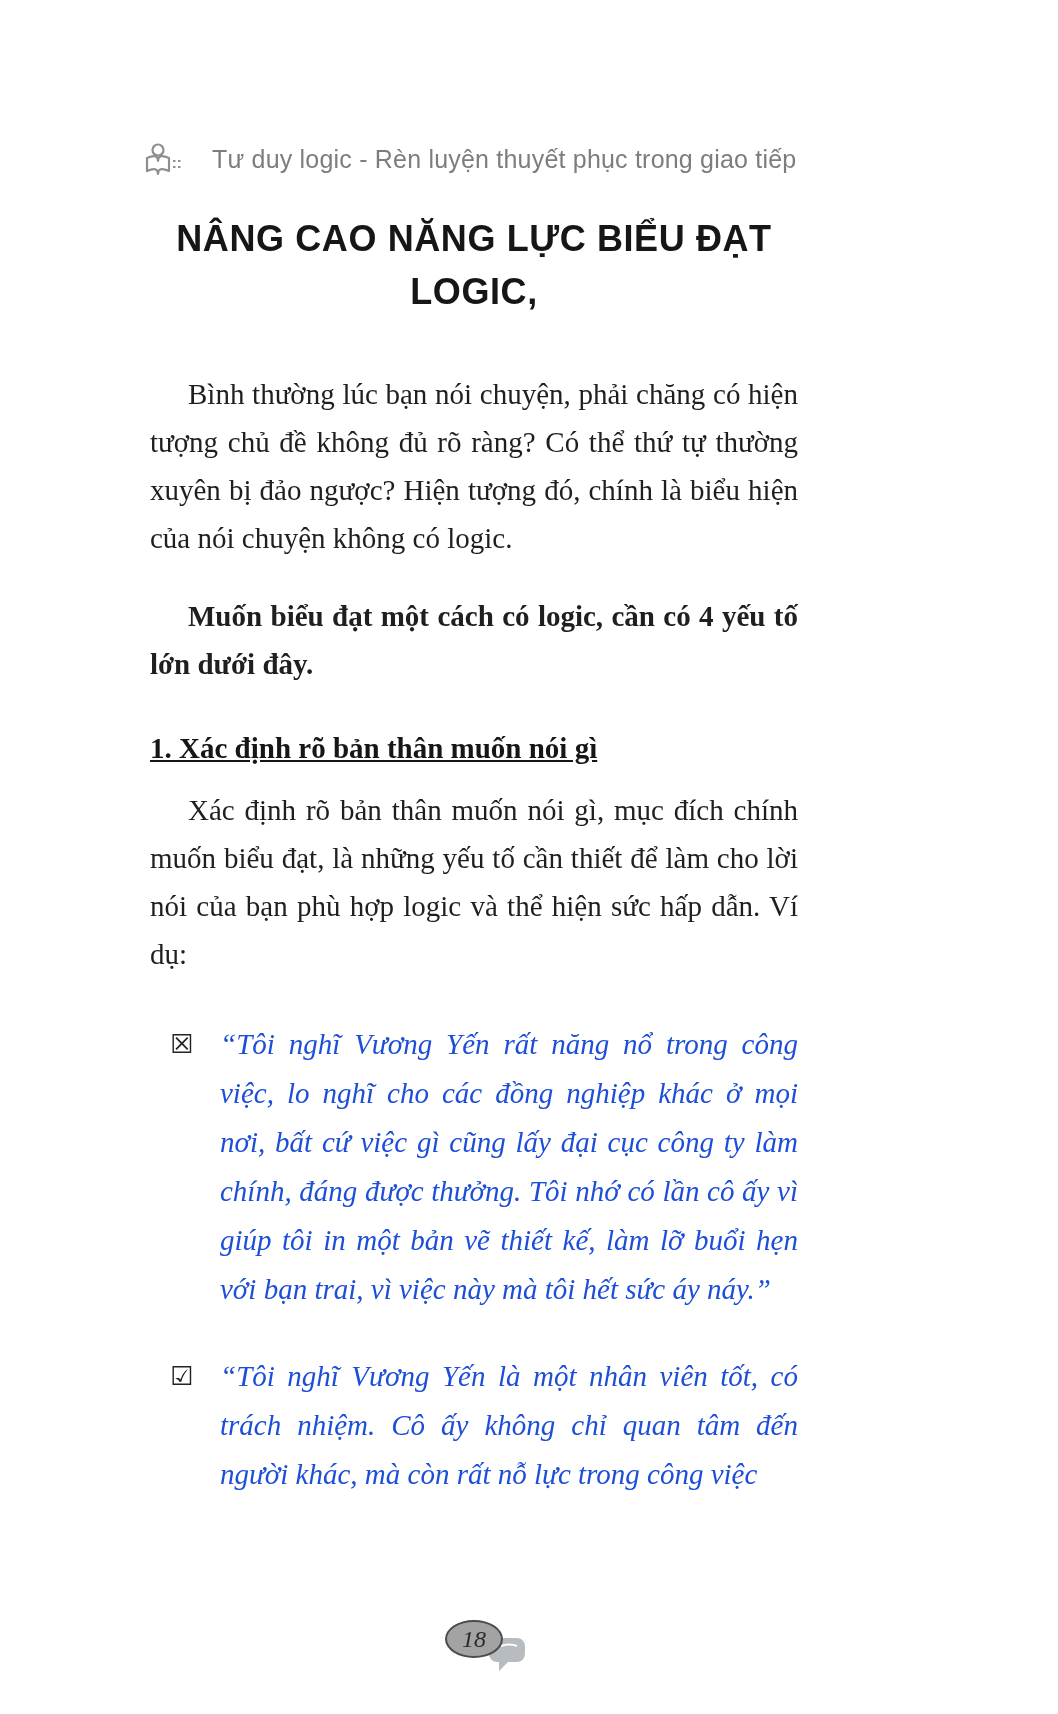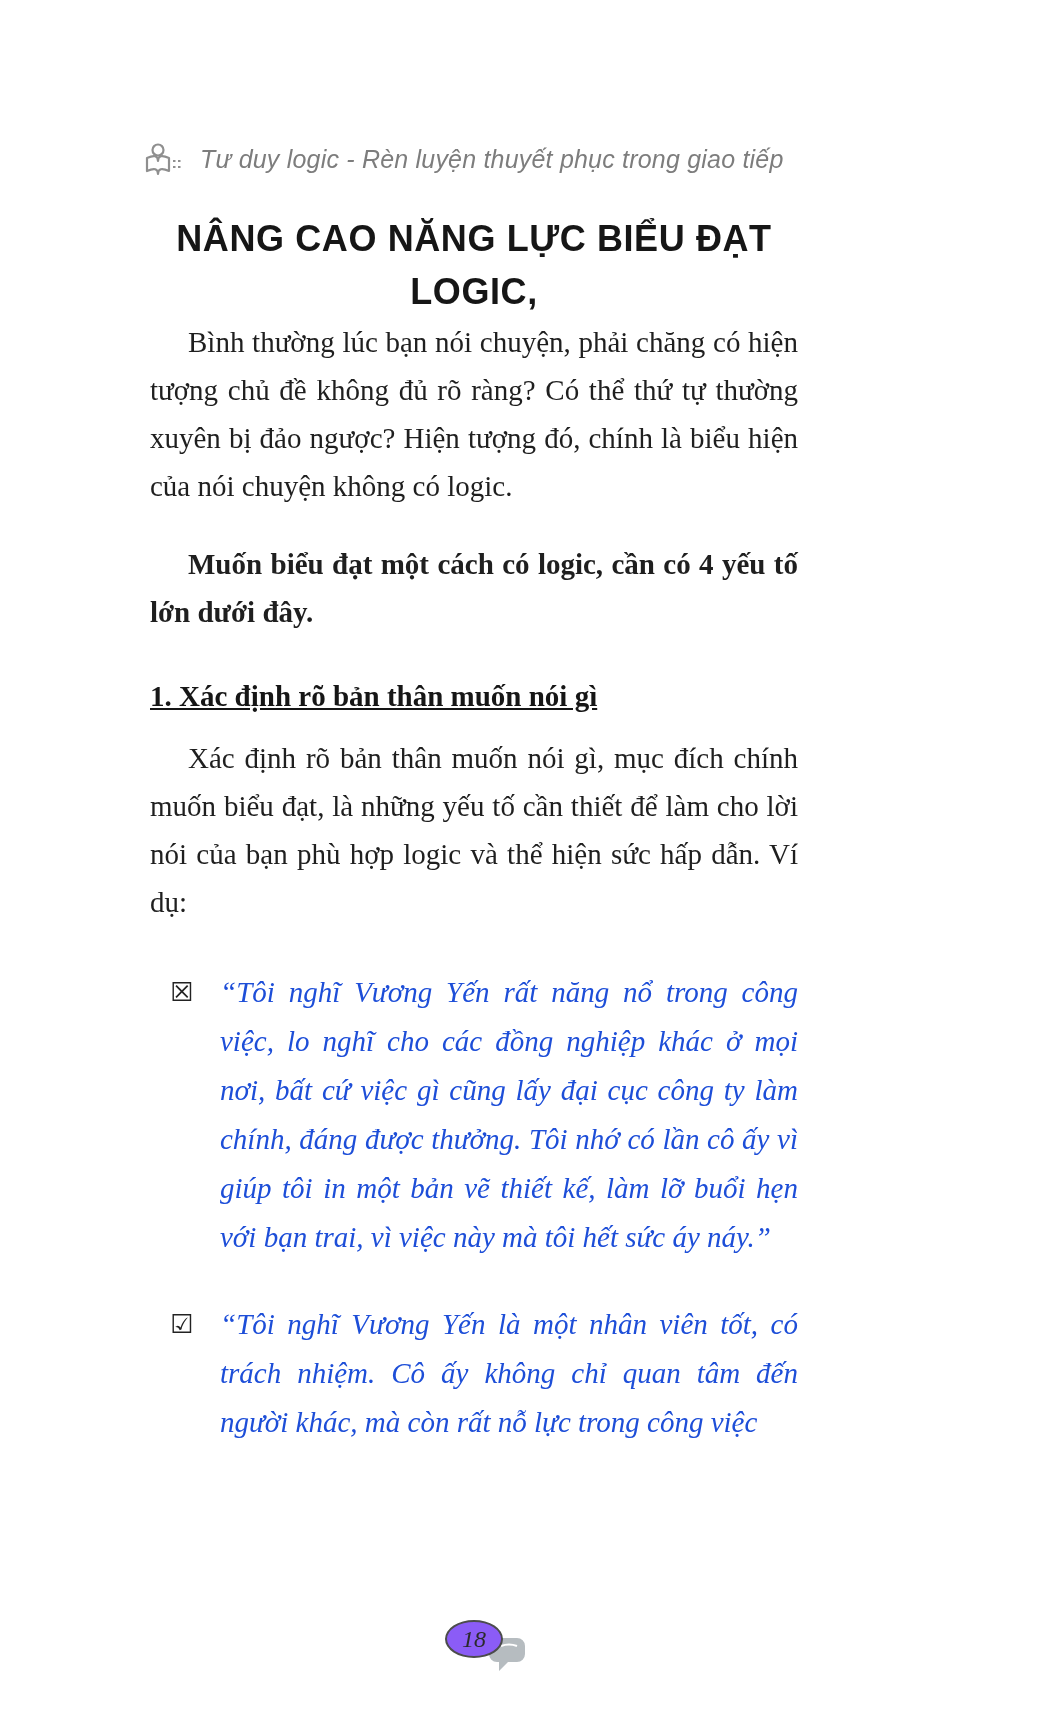--- a/index.html
+++ b/index.html
@@ -11,23 +11,22 @@
     background: #ffffff;
     padding: 140px 260px 160px 150px;
     font-family: "Liberation Serif", serif;
     color: #1f1f1f;
   }
 
   
   .running-head {
     display: flex;
     align-items: center;
-    gap: 14px;
+    gap: 26px;
     margin-left: -8px;
-    font-style: italic;
   }
   .head-icon { display: inline-flex; flex: 0 0 auto; }
   .head-text {
     font-family: "Liberation Sans", sans-serif;
     font-size: 25px;
     color: #7d7d7d;
     letter-spacing: 0.2px;
     white-space: nowrap;
   }
 
@@ -45,21 +44,21 @@
 
   
   .body-para {
     margin: 0;
     font-size: 29px;
     line-height: 48px;
     text-align: justify;
     text-indent: 38px;
     color: #1f1f1f;
   }
-  .para-1 { }
+  .para-1 { margin-top: 52px; }
   .para-2 { margin-top: 30px; font-weight: bold; }
   .para-3 { margin-top: 14px; }
 
   .section-heading {
     margin: 36px 0 0 0;
     font-family: "Liberation Serif", serif;
     font-weight: bold;
     font-size: 29px;
     line-height: 48px;
     color: #161616;
@@ -113,21 +112,21 @@
   .page-number-oval {
     position: relative;
     z-index: 1;
     display: flex;
     align-items: center;
     justify-content: center;
     width: 58px;
     height: 38px;
     border: 2px solid #4c4c4c;
     border-radius: 50%;
-    background: #8b5cf6;
+    background: #a3a3a3;
     font-style: italic;
     font-size: 24px;
     color: #2a2a2a;
   }
 </style>
 </head>
 <body>
 
 <div class="page">
 

